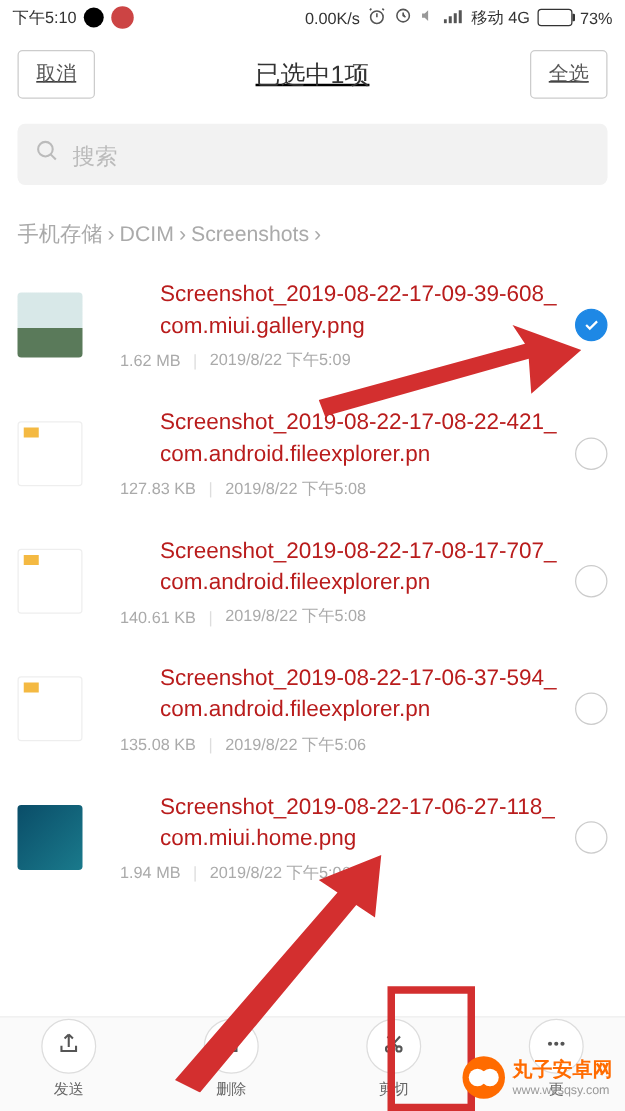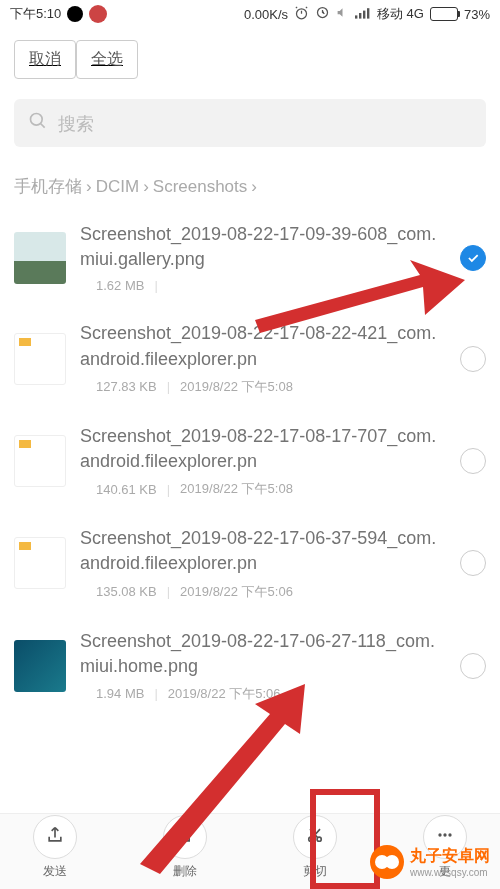--- a/index.html
+++ b/index.html
@@ -29,21 +29,21 @@
     .chev { color: #ccc; }
     
     .file-list { }
     .file-item { display: flex; align-items: center; padding: 14px 14px 14px 14px; gap: 14px; border-bottom: 0; }
     .thumb { width: 52px; height: 52px; background: #eee; border-radius: 3px; flex-shrink: 0; overflow: hidden; display: flex; align-items: center; justify-content: center; }
     .thumb.landscape { background: linear-gradient(to bottom, #d8e8e8 55%, #5a7a5a 55%); }
     .thumb.white { background: #fff; border: 1px solid #eee; position: relative; }
     .thumb.white::before { content: ''; position: absolute; left: 4px; top: 4px; width: 12px; height: 8px; background: #f4b942; }
     .thumb.teal { background: linear-gradient(135deg, #0a4d68, #1a7a8c); }
     .file-info { flex: 1; min-width: 0; }
-    .file-name { font-size: 18px; color: #737373; line-height: 1.4; word-break: break-all; }
+    .file-name { font-size: 18px; color: #b91c1c; line-height: 1.4; word-break: break-all; margin-left: 48px; }
     .file-meta { margin-top: 6px; font-size: 13px; color: #aaa; display: flex; align-items: center; gap: 10px; margin-left: 16px; }
     .meta-sep { color: #ddd; }
     .check-circle { width: 26px; height: 26px; border-radius: 50%; border: 1.5px solid #ccc; flex-shrink: 0; display: flex; align-items: center; justify-content: center; }
     .check-circle.checked { background: #1e88e5; border-color: #1e88e5; }
     .check-circle.checked svg { width: 14px; height: 14px; }
     
     .bottom-bar { position: absolute; bottom: 0; left: 0; right: 0; height: 76px; background: #fafafa; display: flex; justify-content: space-around; align-items: center; padding: 6px 0 14px; border-top: 1px solid #eee; gap: 20px; }
     .bottom-btn { display: flex; flex-direction: column; align-items: center; gap: 4px; }
     .bottom-btn .circle { width: 44px; height: 44px; border-radius: 50%; border: 1px solid #ddd; display: flex; align-items: center; justify-content: center; background: #fff; }
     .bottom-btn .label { font-size: 12px; color: #666; }
@@ -98,20 +98,21 @@
         </svg>
     </span>
     <span>移动 4G</span>
     <span class="battery"><span class="battery-fill"></span></span>
     <span>73%</span>
   </div>
 </div>
 
 <div class="header">
   <button class="header-btn">取消</button>
+  <div class="header-title">已选中1项</div>
   <button class="header-btn">全选</button>
 </div>
 
 <div class="search-box">
   <span class="search-icon">
     <svg viewBox="0 0 24 24">
         <circle cx="10" cy="10" r="7" fill="none" stroke="#bbb" stroke-width="2"></circle>
         <path stroke="#bbb" stroke-width="2" d="M15 15l5 5"></path>
       </svg>
   </span>
@@ -128,20 +129,21 @@
 </div>
 
 <div class="file-list">
   <div class="file-item">
     <div class="thumb landscape"></div>
     <div class="file-info">
       <div class="file-name">Screenshot_2019-08-22-17-09-39-608_com.miui.gallery.png</div>
       <div class="file-meta">
         <span>1.62 MB</span>
         <span class="meta-sep">|</span>
+        <span>2019/8/22 下午5:09</span>
       </div>
     </div>
     <div class="check-circle checked">
       <svg viewBox="0 0 24 24">
           <path fill="none" stroke="#fff" stroke-width="3" d="M5 12l5 5L20 7"></path>
         </svg>
     </div>
   </div>
 
   <div class="file-item">

